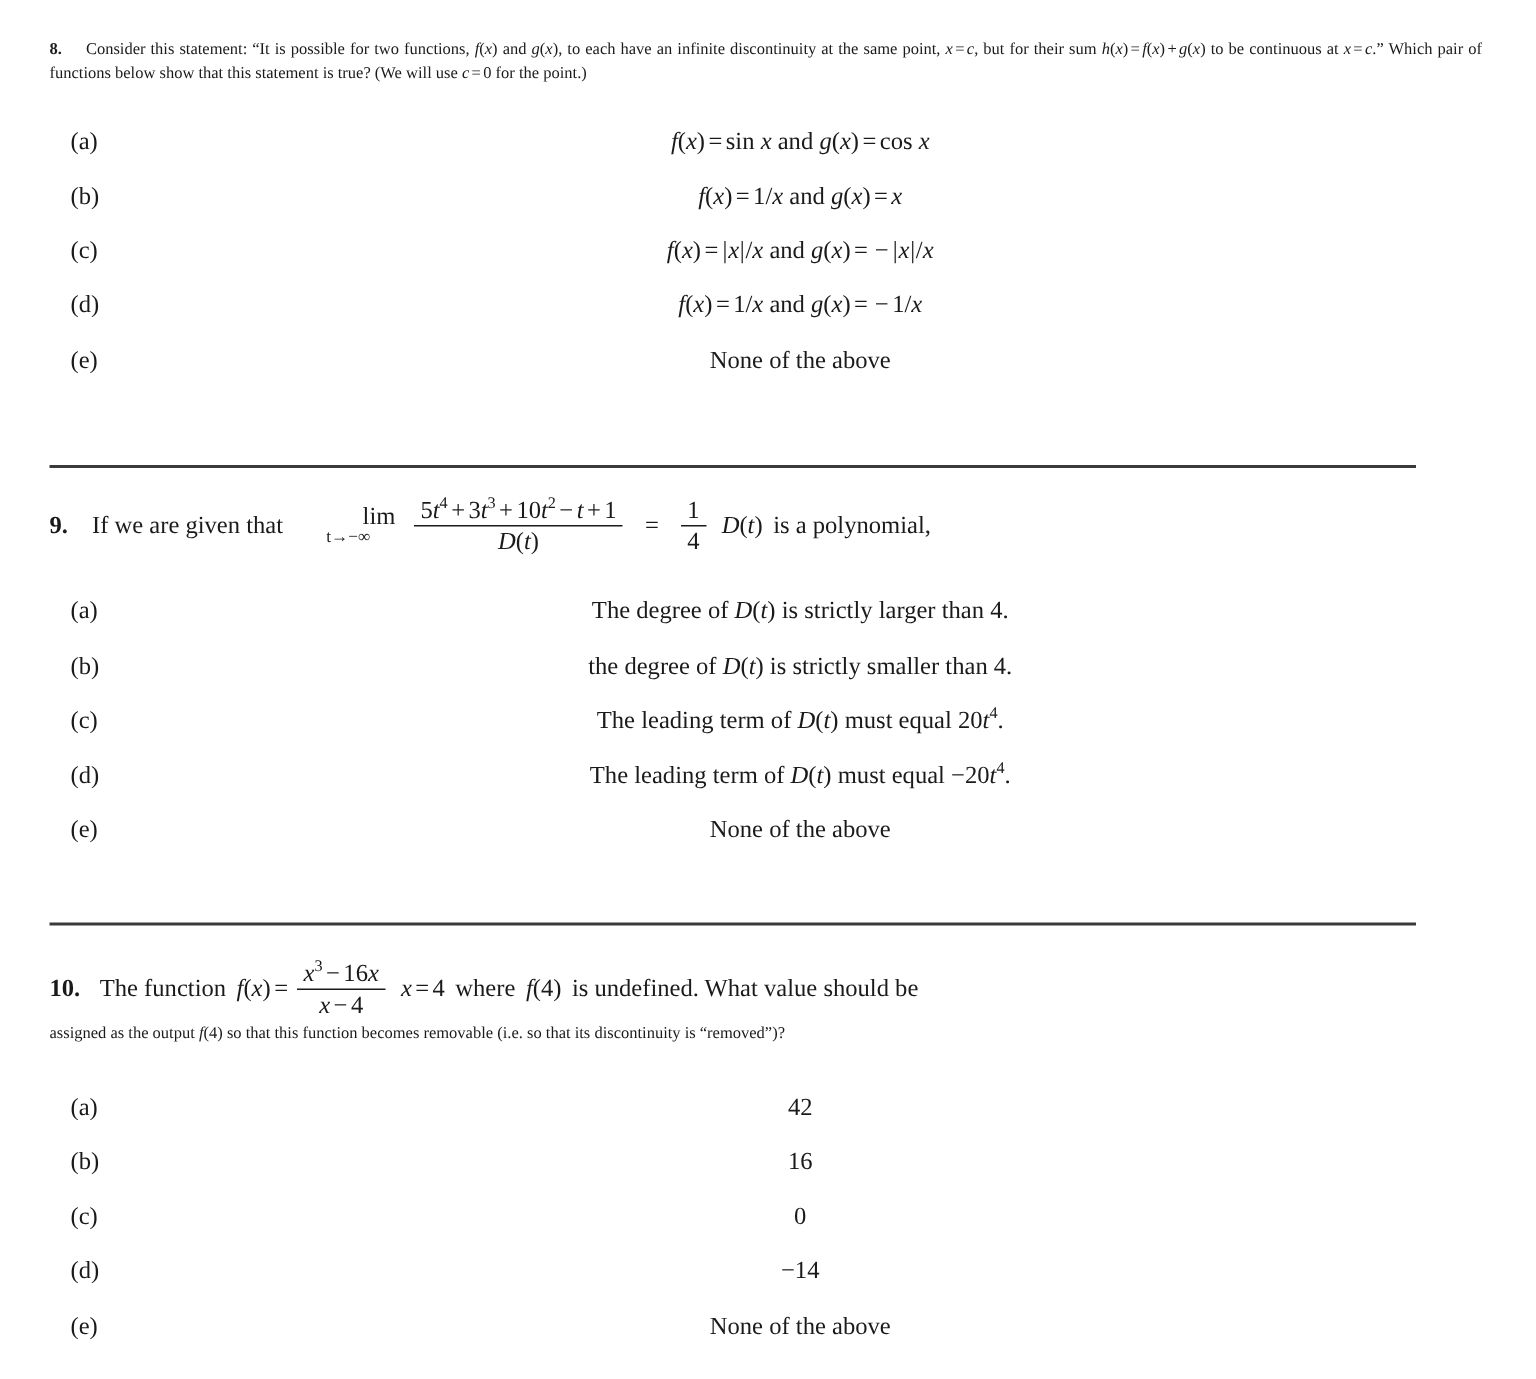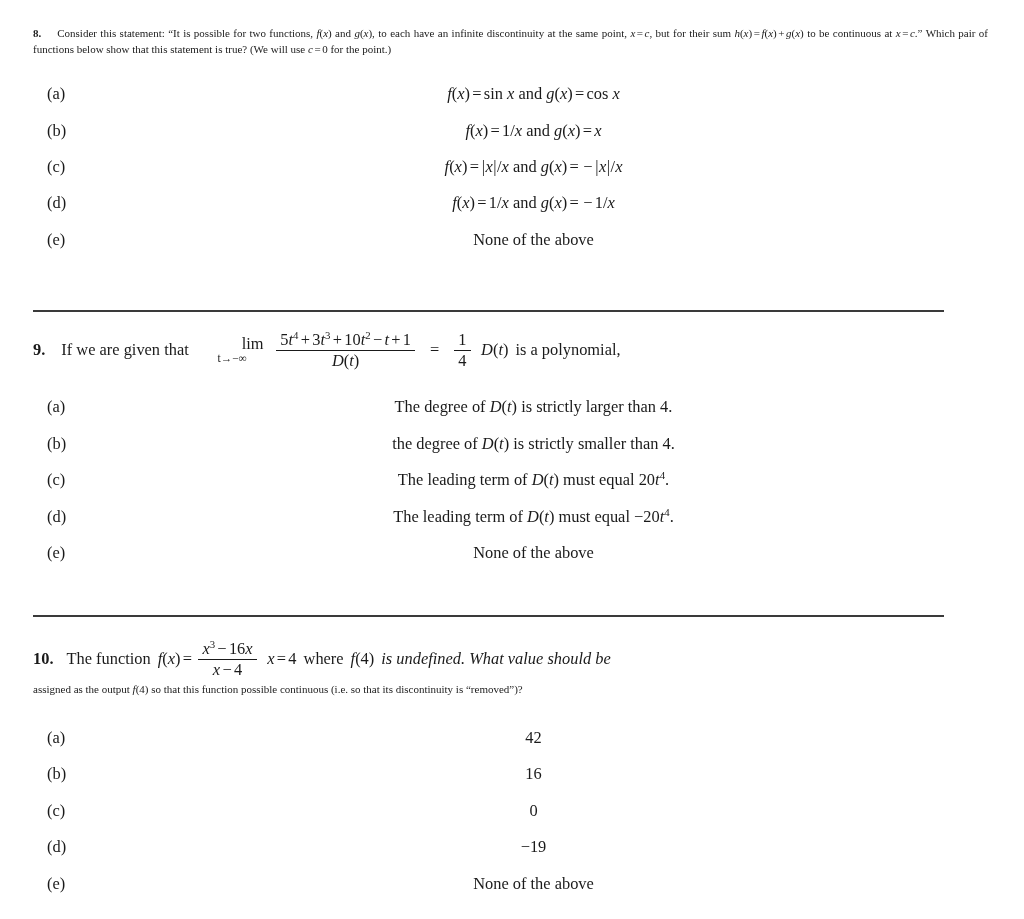--- a/index.html
+++ b/index.html
@@ -219,40 +219,40 @@
       <span class="qnum wide">10.</span>
       <span style="white-space:nowrap;">The function</span>
       <span style="margin-left:7px;"><span class="mi">f</span><span class="mn">(</span><span class="mi">x</span><span class="mn">)</span><span class="mo">=</span></span>
       <span class="frac" style="margin-left:4px;">
         <span class="num"><span class="mi">x</span><sup class="pwn">3</sup><span class="mo">−</span><span class="mn">16</span><span class="mi">x</span></span>
         <span class="den"><span class="mi">x</span><span class="mo">−</span><span class="mn">4</span></span>
       </span>
       <span style="margin-left:7px;"><span class="mi">x</span><span class="mo">=</span><span class="mn">4</span></span>
       <span style="white-space:nowrap;margin-left:7px;">where</span>
       <span style="margin-left:7px;"><span class="mi">f</span><span class="mn">(4)</span></span>
-      <span style="white-space:nowrap;margin-left:7px;font-style:italic;">is undefined. What value should be</span>
+      <span style="white-space:nowrap;margin-left:7px;">is undefined. What value should be</span>
     </div>
-    <div class="qbody" style="margin-top:4px;"><span>assigned as the output </span><span><span class="mi">f</span><span class="mn">(4)</span></span><span> so that this function possible continuous (i.e. so that its discontinuity is “removed”)?</span></div>
+    <div class="qbody" style="margin-top:4px;"><span>assigned as the output </span><span><span class="mi">f</span><span class="mn">(4)</span></span><span> so that this function becomes removable (i.e. so that its discontinuity is “removed”)?</span></div>
 
     <ul class="choices" style="margin-top:32px;">
       <li class="choice">
         <span class="lbl">(a)</span>
         <span class="ctext">42</span>
       </li>
       <li class="choice">
         <span class="lbl">(b)</span>
         <span class="ctext">16</span>
       </li>
       <li class="choice">
         <span class="lbl">(c)</span>
         <span class="ctext">0</span>
       </li>
       <li class="choice">
         <span class="lbl">(d)</span>
-        <span class="ctext">−19</span>
+        <span class="ctext">−14</span>
       </li>
       <li class="choice">
         <span class="lbl">(e)</span>
         <span class="ctext">None of the above</span>
       </li>
     </ul>
   </div>
 
 </div>
 

